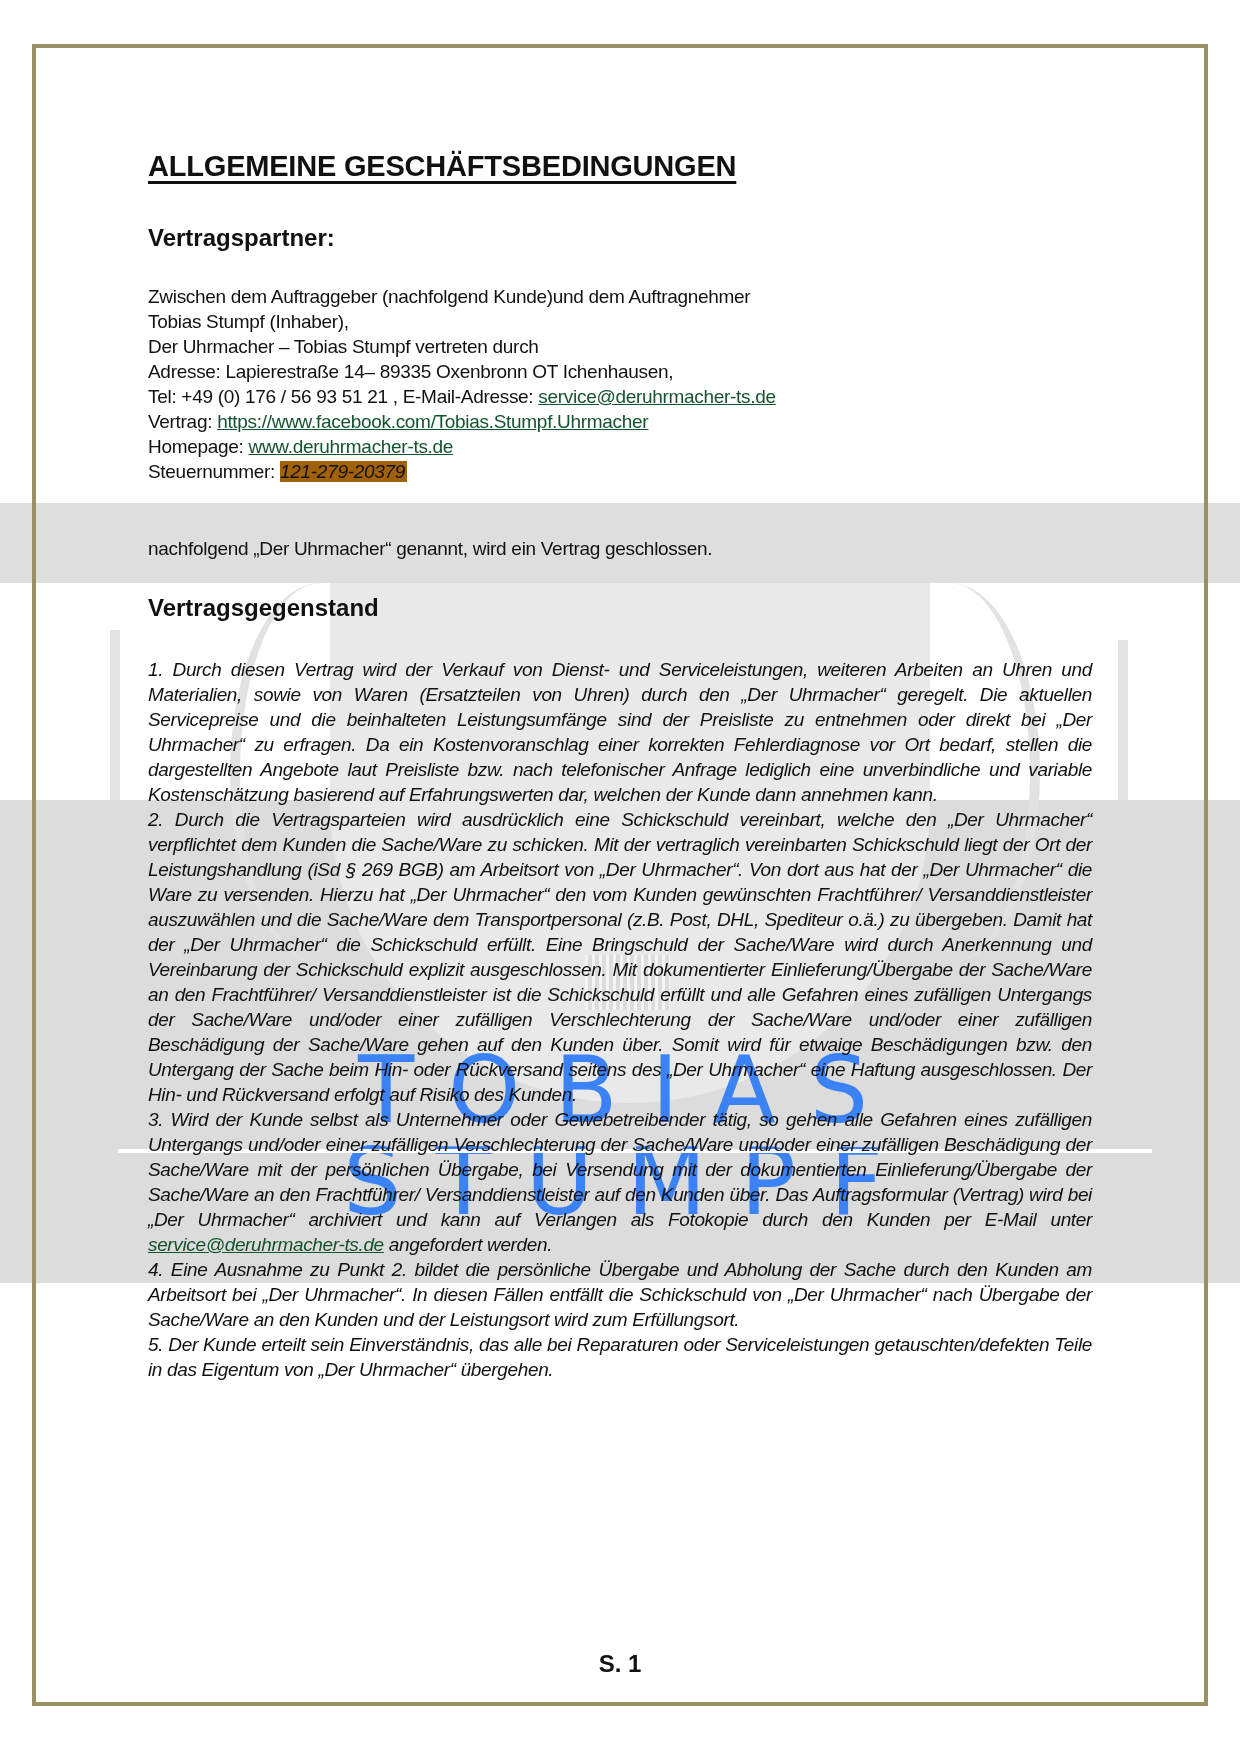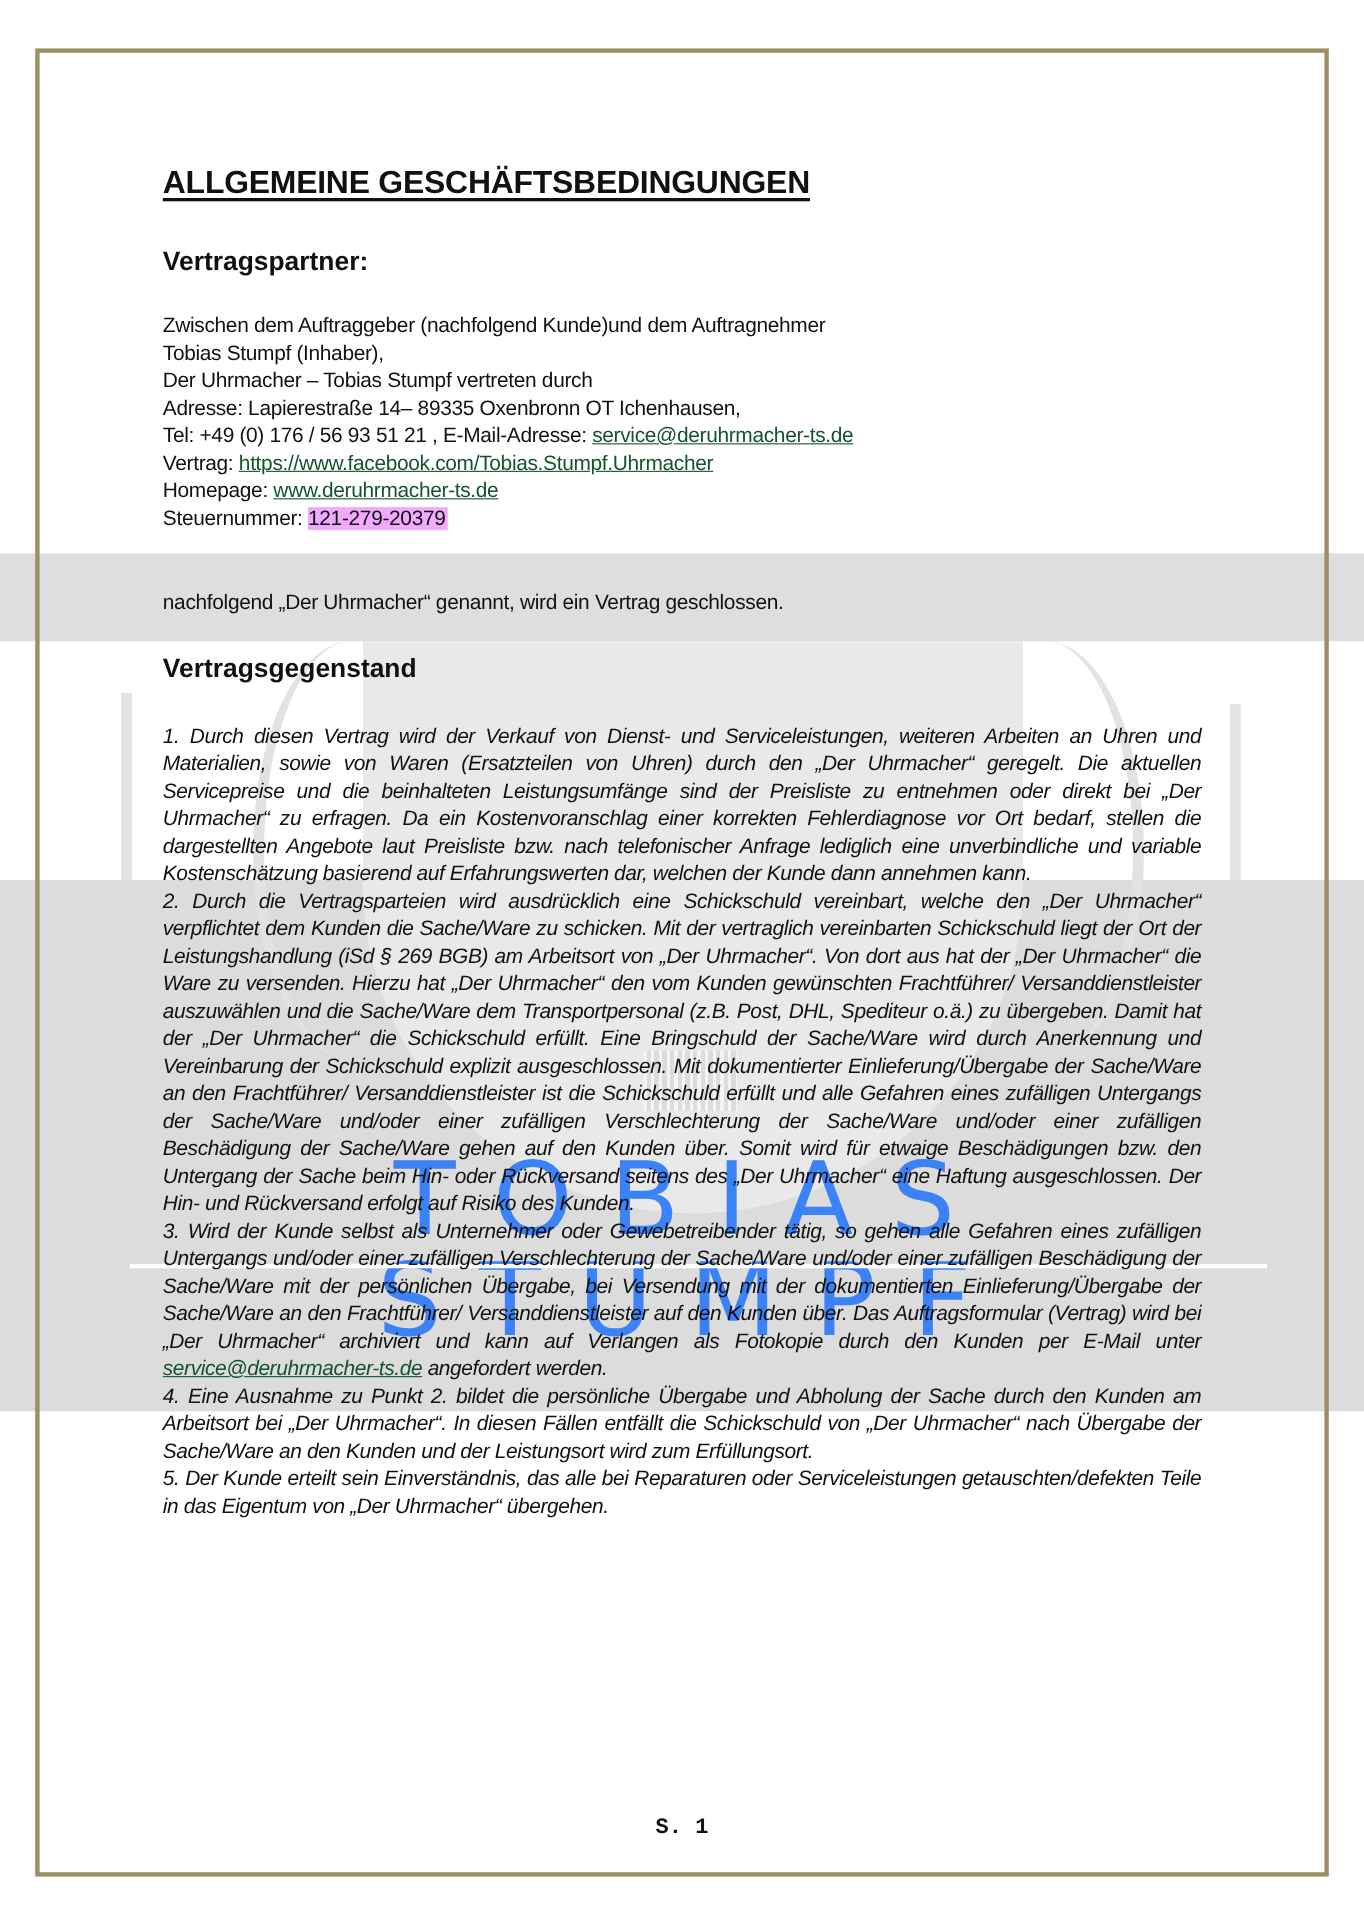--- a/index.html
+++ b/index.html
@@ -59,34 +59,34 @@
       position: absolute; left: 0; font-size: 24px; font-weight: bold; margin: 0;
     }
     .h2.partner { top: 224px; }
     .h2.gegenstand { top: 594px; }
     .lines {
       position: absolute; left: 0; top: 284px;
       font-size: 19px; line-height: 25px; letter-spacing: -0.3px;
     }
     .lines div { white-space: nowrap; }
     .link { color: #14532d; text-decoration: underline; }
-    .steuer-val { background: #f0abfc; padding-right: 2px; }
+    .steuer-val { background: #a16207; padding-right: 2px; font-style: italic; }
     .closing {
       position: absolute; left: 0; top: 538px; font-size: 19px; letter-spacing: -0.3px;
     }
     .body-text {
       position: absolute; left: 0; top: 657px; width: 944px;
       font-size: 19px; line-height: 25px; letter-spacing: -0.35px;
       text-align: justify;
       font-style: italic;
     }
     .body-text p { margin: 0; }
     .page-num {
       position: absolute; left: 0; top: 1650px; width: 1240px; text-align: center;
-      font-family: Liberation Mono, monospace; font-weight: bold; font-size: 20px;
+      font-family: Liberation Sans, sans-serif; font-weight: bold; font-size: 24px;
       z-index: 2;
     }
   </style>
 </head>
 <body>
 
 <div class="wm wm-band-top"></div>
 <div class="wm wm-lower"></div>
 <div class="wm wm-cup"></div>
 <div class="wm wm-arc-l"></div>

